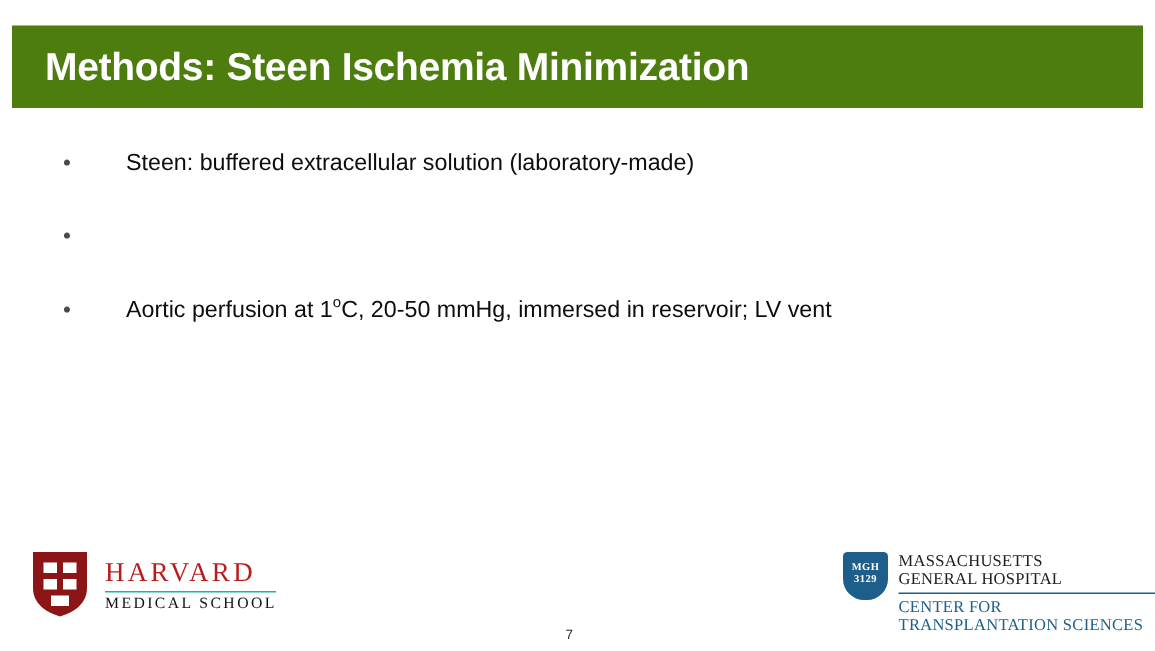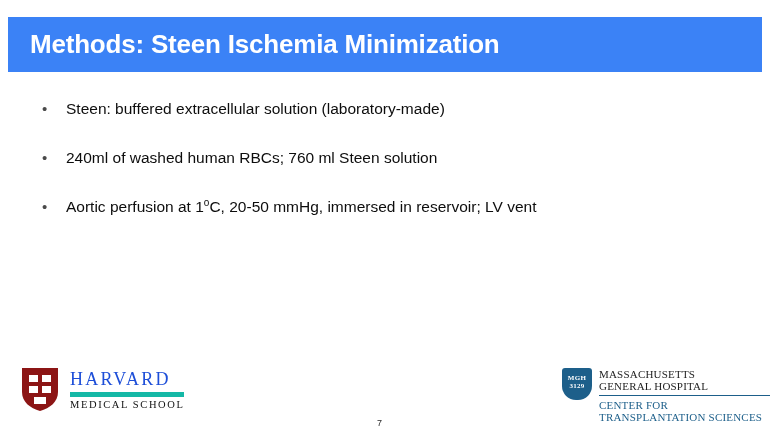--- a/index.html
+++ b/index.html
@@ -19,21 +19,21 @@
     width: 770px;
     height: 434px;
     background: #ffffff;
   }
   .title-bar {
     position: absolute;
     left: 8px;
     top: 17px;
     width: 754px;
     height: 55px;
-    background: #3b82f6;
+    background: #4d7c0f;
     display: flex;
     align-items: center;
   }
   .title-text {
     color: #ffffff;
     font-size: 26px;
     font-weight: bold;
     letter-spacing: -0.2px;
     padding-left: 22px;
   }
@@ -53,20 +53,21 @@
     font-size: 15px;
     line-height: 22px;
     width: 24px;
     flex: 0 0 24px;
     text-align: left;
   }
   .bullet-text {
     color: #0d0d0d;
     font-size: 15.5px;
     line-height: 22px;
+    margin-left: 18px;
   }
   .bullet-text sup {
     font-size: 10px;
     vertical-align: super;
     line-height: 0;
   }
 
   
   .harvard-logo {
     position: absolute;
@@ -80,30 +81,30 @@
     height: 46px;
     position: relative;
   }
   .harvard-words {
     margin-left: 10px;
   }
   .harvard-name {
     font-family: "Liberation Serif", serif;
     font-size: 18px;
     letter-spacing: 2.2px;
-    color: #1d4ed8;
+    color: #b91c1c;
     font-weight: normal;
   }
   .harvard-sub {
     font-family: "Liberation Serif", serif;
     font-size: 10.5px;
     letter-spacing: 1.6px;
     color: #111111;
     margin-top: 2px;
-    border-top: 5px solid #14b8a6;
+    border-top: 1px solid #14b8a6;
     padding-top: 2px;
   }
 
   
   .mgh-logo {
     position: absolute;
     left: 562px;
     top: 368px;
     display: flex;
     align-items: flex-start;
@@ -173,23 +174,20 @@
 
     <div class="bullet">
       <div class="bullet-dot">•</div>
       <div class="bullet-text">
         <span>Steen: buffered extracellular solution (laboratory-made)</span>
       </div>
     </div>
 
     <div class="bullet">
       <div class="bullet-dot">•</div>
-      <div class="bullet-text">
-        <span>240ml of washed human RBCs; 760 ml Steen solution</span>
-      </div>
     </div>
 
     <div class="bullet">
       <div class="bullet-dot">•</div>
       <div class="bullet-text">
         <span>Aortic perfusion at 1</span><sup>o</sup><span>C, 20-50 mmHg, immersed in reservoir; LV vent</span>
       </div>
     </div>
 
   </div>

